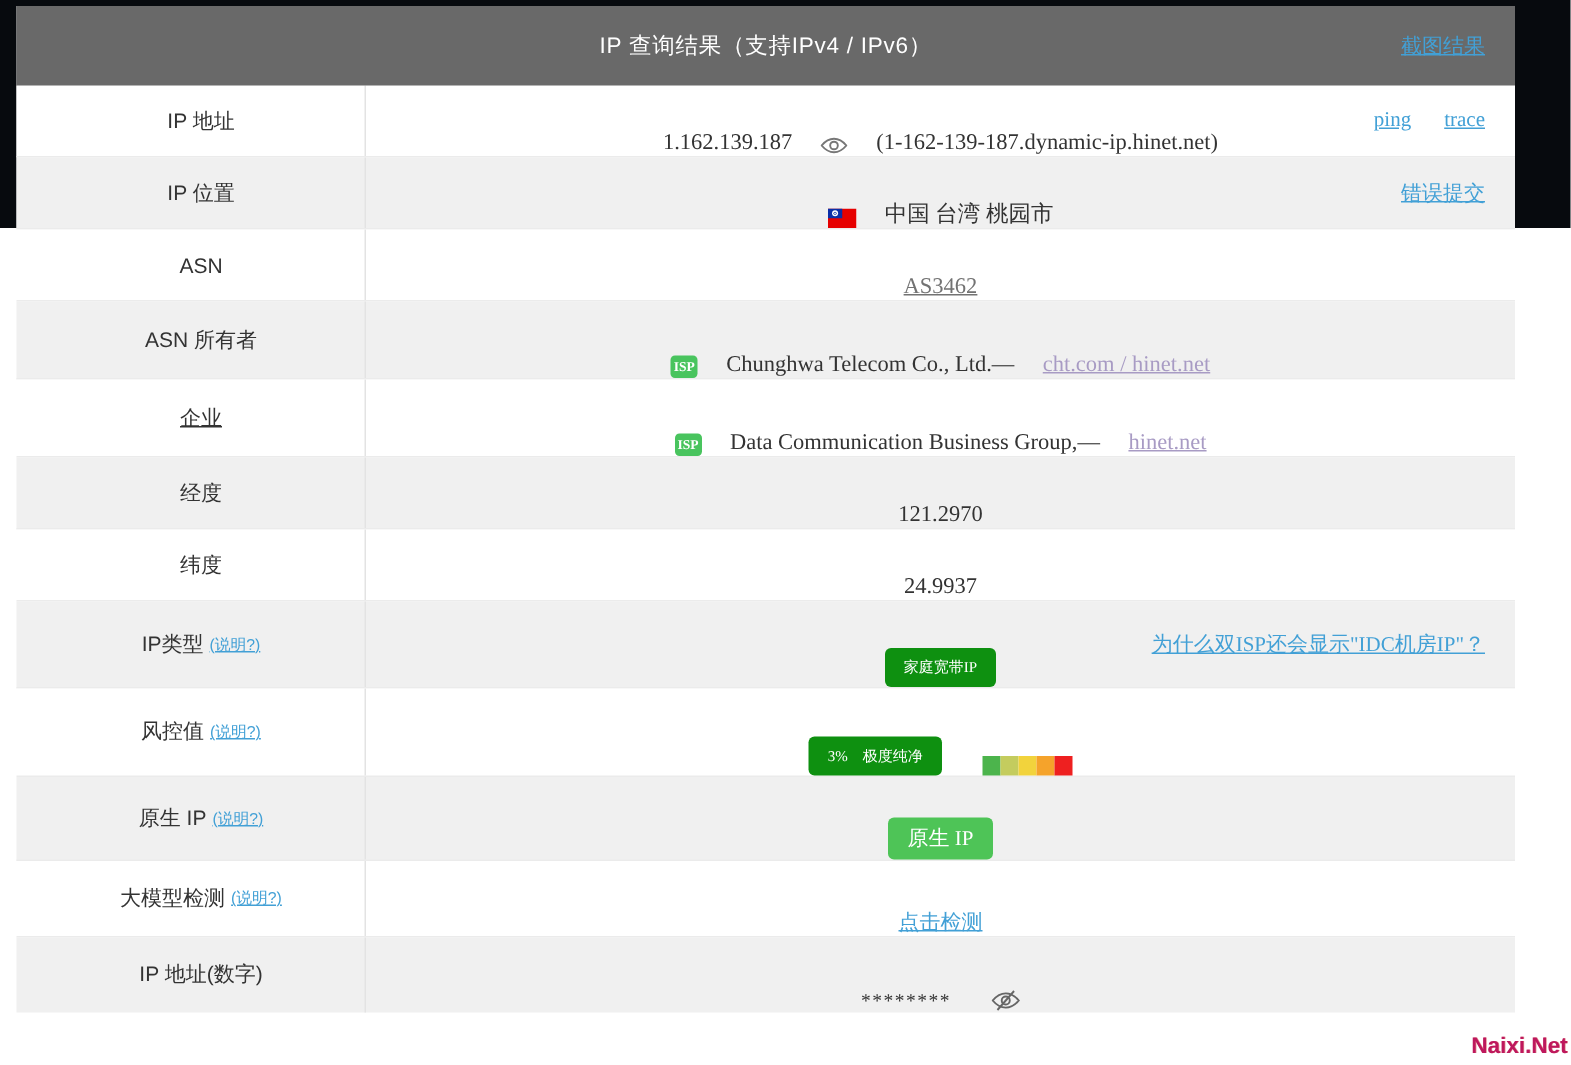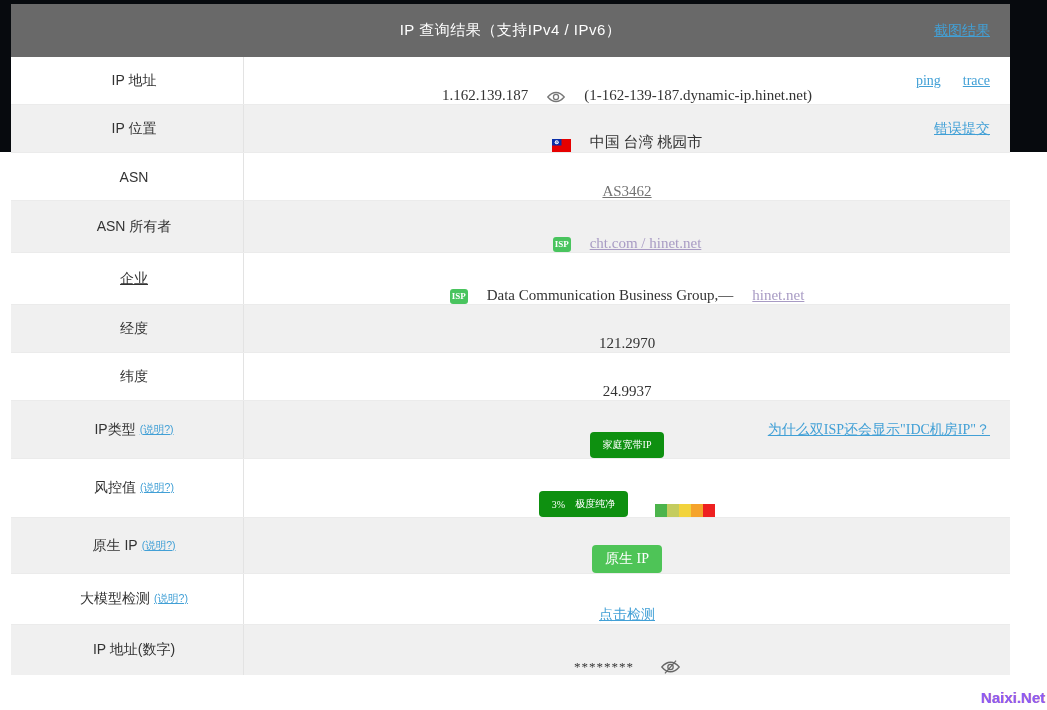--- a/index.html
+++ b/index.html
@@ -72,21 +72,21 @@
   .btn-light-green {
     background:#4ec457; color:#fff; font-size:14px;
     padding:5px 13px; border-radius:4px; border:none; cursor:default;
   }
   .risk-bar { display:inline-flex; margin-left:8px; }
   .bar-seg { width:12px; height:13px; display:inline-block; }
   .asterisks { font-size:13px; letter-spacing:1px; padding-top:5px; }
   .icon-btn { display:inline-flex; align-items:center; cursor:pointer; }
   .watermark {
     position:absolute; right:2px; bottom:4px;
-    font-size:15px; font-weight:bold; color:#8b5cf6;
+    font-size:15px; font-weight:bold; color:#be185d;
     text-shadow:0.5px 0 0 rgba(190,0,0,0.45);
     margin-top:44px;
   }
   .flag { display:inline-block; line-height:0; }
 </style>
 </head>
 <body>
 
 <div class="black-band"></div>
 
@@ -138,20 +138,21 @@
     <div class="label-cell">ASN</div>
     <div class="value-cell">
       <a class="visited-link">AS3462</a>
     </div>
   </div>
 
   <div class="row alt" style="height:52px">
     <div class="label-cell">ASN 所有者</div>
     <div class="value-cell">
       <span class="isp-badge">ISP</span>
+      <span>Chunghwa Telecom Co., Ltd.—</span>
       <a class="muted-link">cht.com / hinet.net</a>
     </div>
   </div>
 
   <div class="row" style="height:52px">
     <div class="label-cell">
       <span class="u-label">企业</span>
     </div>
     <div class="value-cell">
       <span class="isp-badge">ISP</span>

